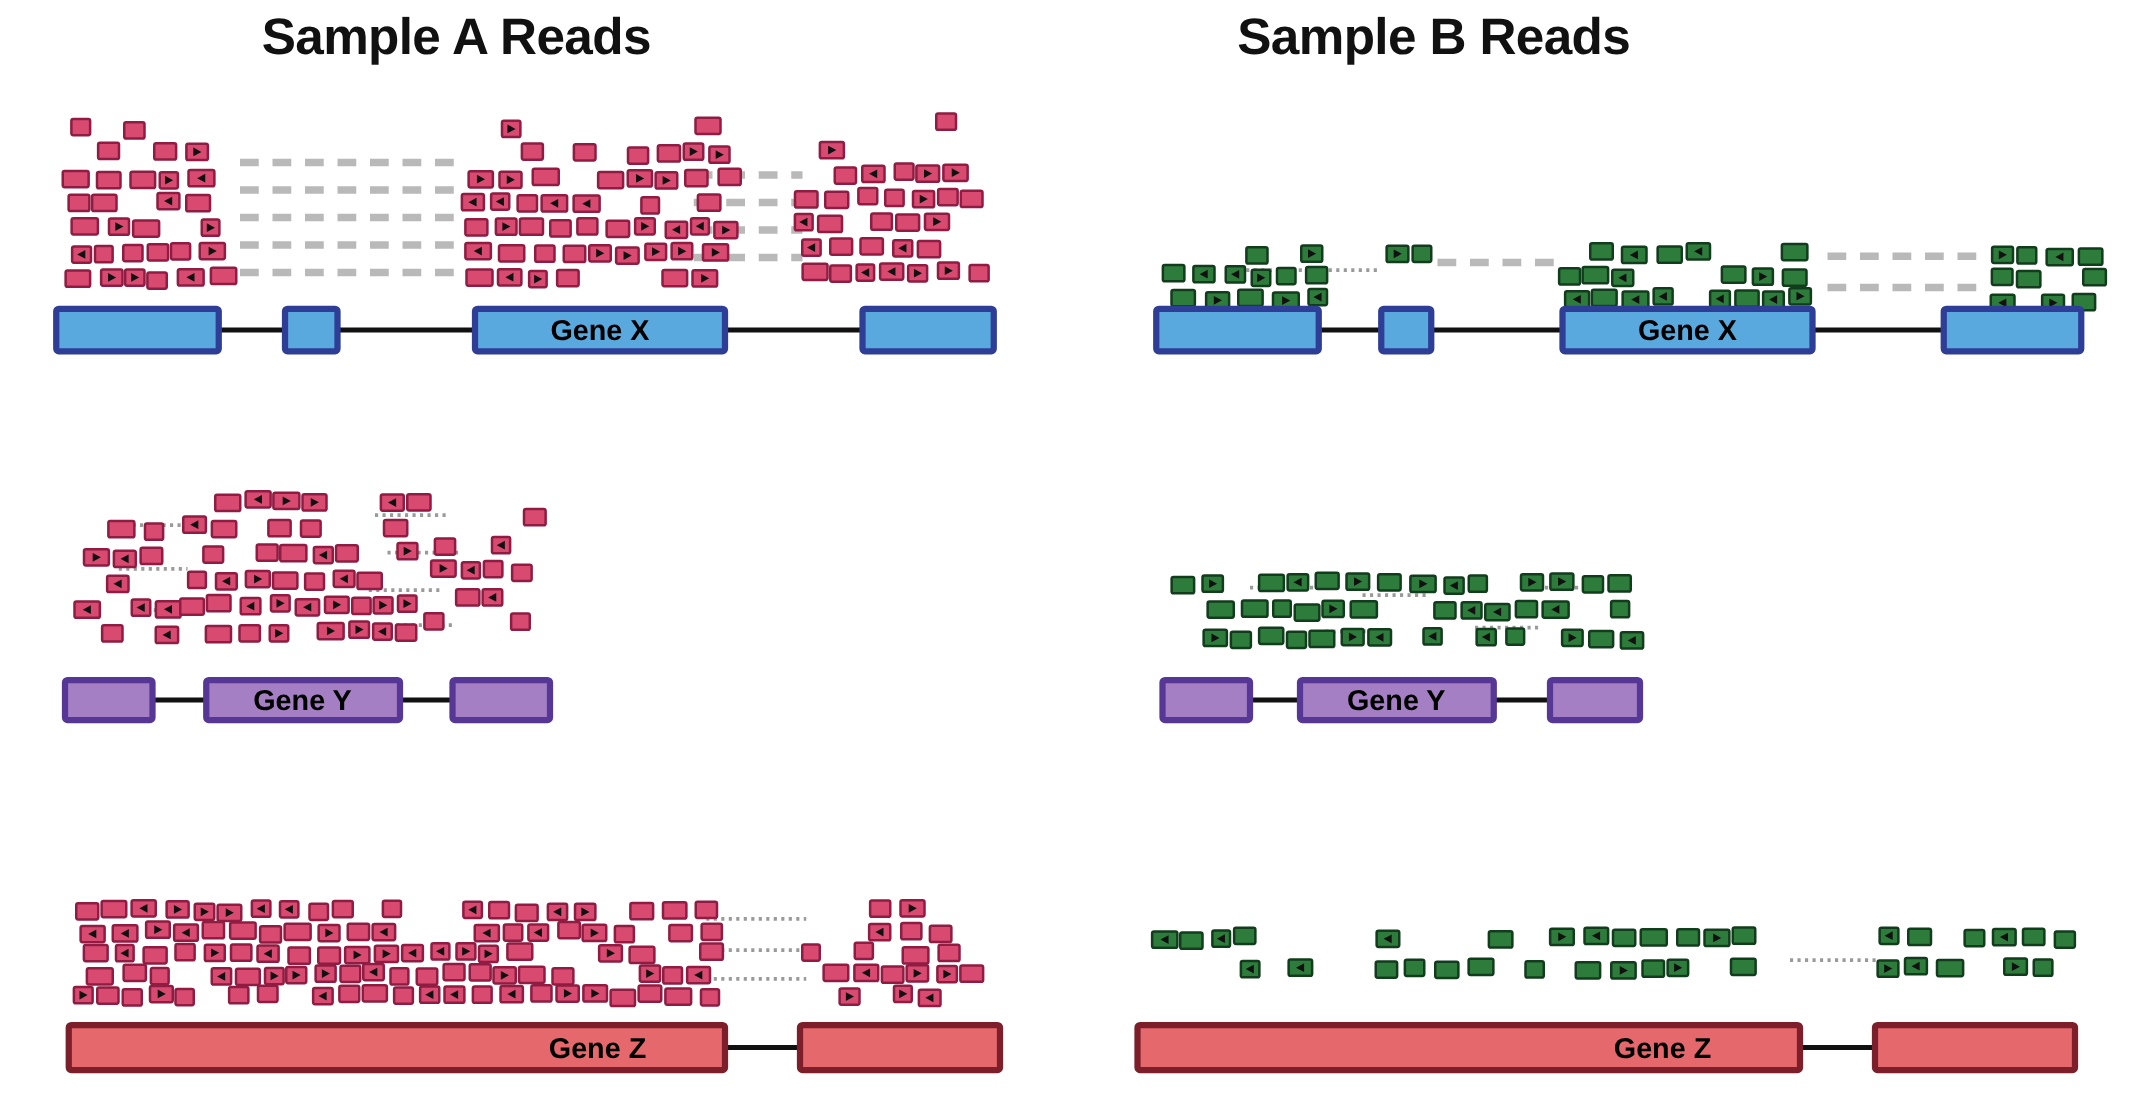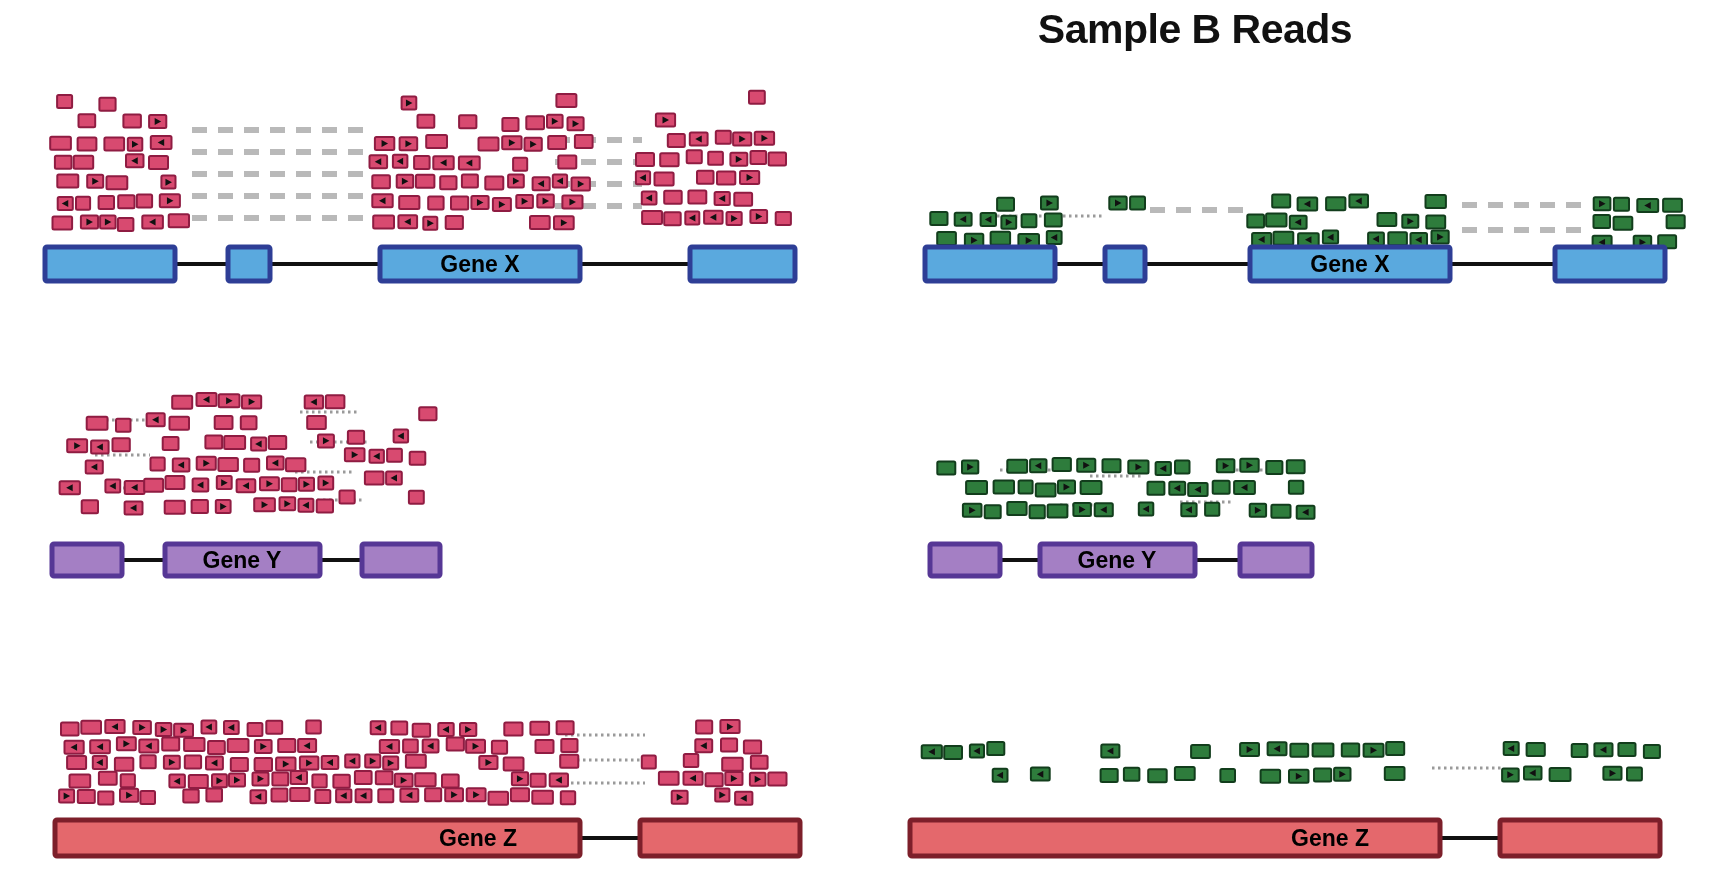--- a/index.html
+++ b/index.html
@@ -14,27 +14,28 @@
   .title {
     position: absolute;
     top: 6px;
     font-size: 41px;
     font-weight: bold;
     color: #111111;
     text-align: center;
     letter-spacing: -0.5px;
   }
   .title-a { left: 150px; width: 430px; }
-  .title-b { left: 980px; width: 430px; }
+  .title-b { left: 932px; width: 430px; }
   svg { position: absolute; left: 0; top: 0; }
 </style>
 </head>
 <body>
 
 <div class="canvas">
+  <div class="title title-a">Sample A Reads</div>
   <div class="title title-b">Sample B Reads</div>
   <svg id="diagram" width="1719" height="876" viewBox="0 0 1719 876">
       <g>
         <line x1="192" y1="130" x2="368" y2="130" stroke="#b9b9b9" stroke-width="6" stroke-dasharray="15 11"></line>
         <line x1="192" y1="152" x2="368" y2="152" stroke="#b9b9b9" stroke-width="6" stroke-dasharray="15 11"></line>
         <line x1="192" y1="174" x2="368" y2="174" stroke="#b9b9b9" stroke-width="6" stroke-dasharray="15 11"></line>
         <line x1="192" y1="196" x2="368" y2="196" stroke="#b9b9b9" stroke-width="6" stroke-dasharray="15 11"></line>
         <line x1="192" y1="218" x2="368" y2="218" stroke="#b9b9b9" stroke-width="6" stroke-dasharray="15 11"></line>
         <line x1="555" y1="140" x2="642" y2="140" stroke="#b9b9b9" stroke-width="6" stroke-dasharray="15 11"></line>
         <line x1="555" y1="162" x2="642" y2="162" stroke="#b9b9b9" stroke-width="6" stroke-dasharray="15 11"></line>

